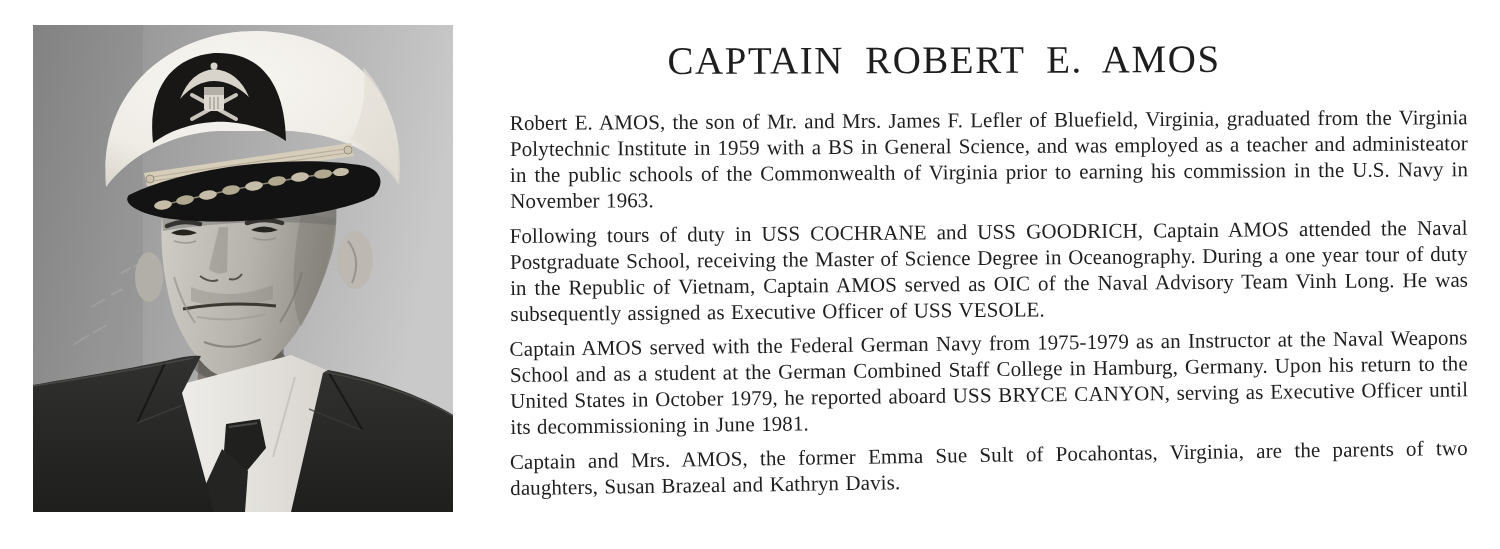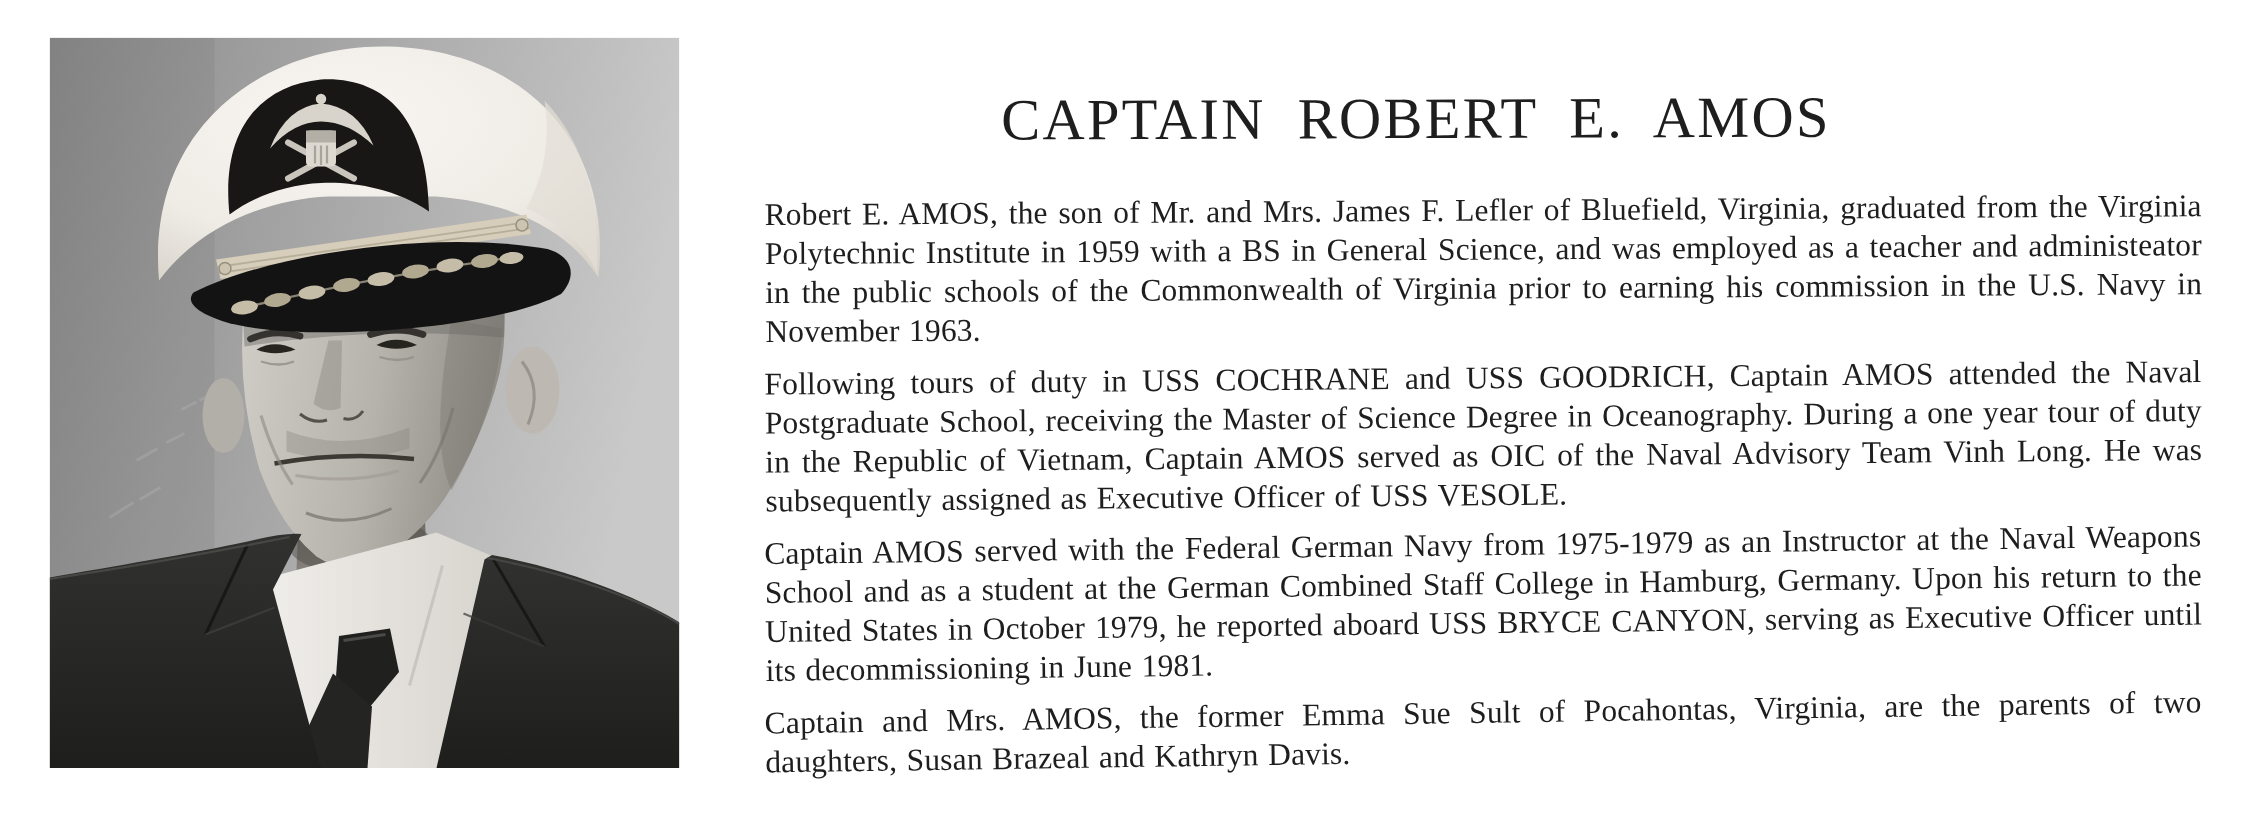--- a/index.html
+++ b/index.html
@@ -12,21 +12,21 @@
   *{margin:0;padding:0;box-sizing:border-box;}
   html,body{width:1500px;height:549px;overflow:hidden;}
   body{background:var(--page-bg,#fff);font-family:"Liberation Serif","DejaVu Serif",serif;}
   .page{position:relative;width:1500px;height:549px;background:var(--page-bg,#fff);}
 
   
   .photo{position:absolute;left:33px;top:25px;width:420px;height:487px;overflow:hidden;}
   .photo svg{display:block;width:100%;height:100%;}
 
   
-  .bio{position:absolute;left:510px;top:60px;width:958px;color:var(--ink,#1e1e1e);}
+  .bio{position:absolute;left:510px;top:40px;width:958px;color:var(--ink,#1e1e1e);}
   .title{
     font-size:39px;font-weight:400;letter-spacing:1.5px;word-spacing:10px;
     text-align:center;position:relative;left:-45px;line-height:1;
     transform:rotate(-0.2deg);
   }
   .para{
     font-size:21px;line-height:26px;text-align:justify;
     letter-spacing:0.1px;word-spacing:1px;
     transform-origin:0 50%;
   }

